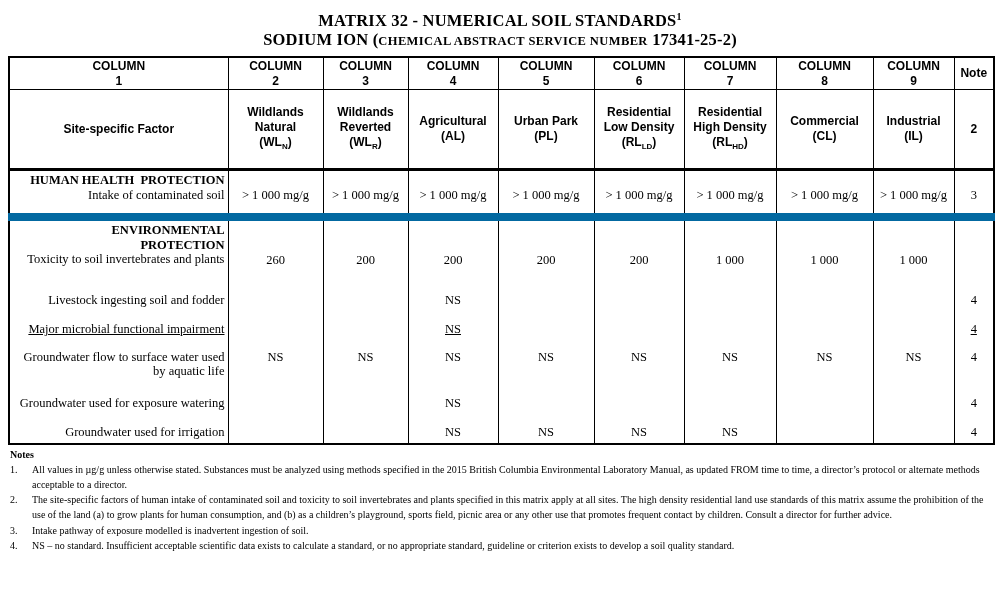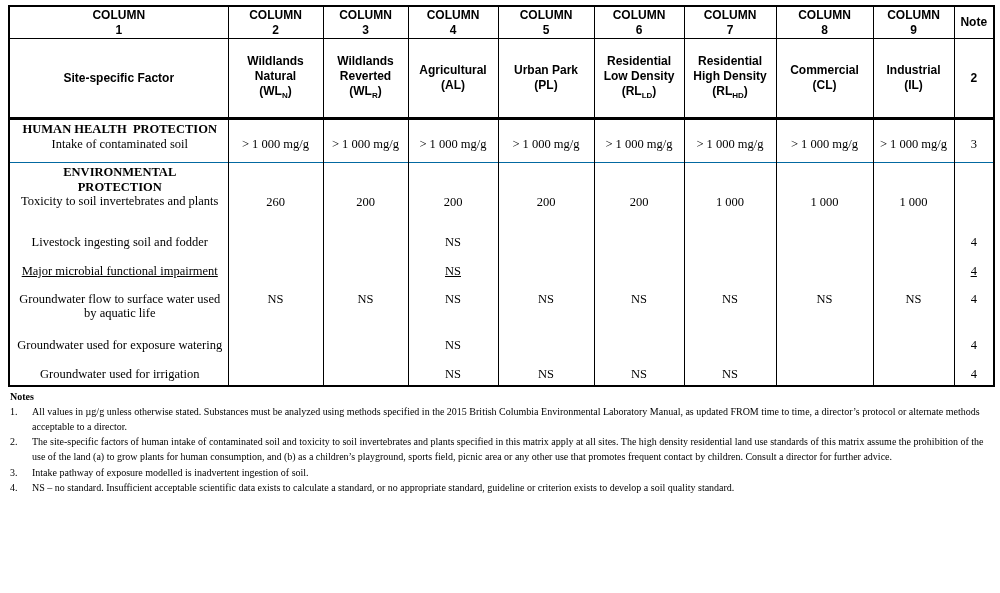--- a/index.html
+++ b/index.html
@@ -27,45 +27,49 @@
     font-size: 12px; line-height: 15px; text-align: center; vertical-align: middle;
   }
   tr.hrow1 th { height: 31px; border-bottom: 1px solid #000; }
   tr.hrow2 th { height: 78px; border-bottom: 3px solid #000; }
   thead sub { font-size: 8px; vertical-align: -3px; letter-spacing: 0; }
   
   tbody td {
     font-size: 12.5px; line-height: 14.5px; vertical-align: top;
     text-align: center;
   }
-  tbody td.factor { text-align: center; padding-left: 5px; padding-right: 3px; }
+  tbody td.factor { text-align: right; padding-left: 5px; padding-right: 3px; }
   .sec-title { font-weight: bold; white-space: pre-wrap; }
   tr.r0 td.factor { padding-top: 2px; padding-bottom: 11px; }
   tr.r0 td.val, tr.r0 td.note { padding-top: 17px; }
   tr.r1 td { padding-top: 8px; padding-bottom: 7px; }
-  tr.sec-sep td { border-top: 1px solid #0369a1; margin-top: 34px; }
+  tr.sec-sep td { border-top: 8px solid #0369a1; margin-top: 34px; }
   tr.r2 td.factor { padding-top: 2px; padding-bottom: 10px; }
   tr.r2 td.val, tr.r2 td.note { padding-top: 32px; }
   tr.r3 td { padding-top: 16px; }
   tr.r4 td { padding-top: 15px; text-decoration: underline; }
   tr.r5 td { padding-top: 13px; }
   tr.r6 td { padding-top: 17px; }
   tr.r7 td { padding-top: 15px; padding-bottom: 3px; }
   
   .notes { margin: 2px 6px 0 10px; font-size: 10px; line-height: 15.2px; }
   .notes-heading { font-weight: bold; }
   .note-item { display: flex; }
   .note-num { width: 22px; flex: 0 0 22px; }
   .note-text { flex: 1; }
 </style>
 </head>
 <body>
 
 <div class="page">
 
+  <div class="titleblock">
+    <div class="title-main"><span>MATRIX 32 - NUMERICAL SOIL STANDARDS</span><sup>1</sup></div>
+    <div class="title-sub"><span>SODIUM ION (</span><span class="sc">CHEMICAL ABSTRACT SERVICE NUMBER</span><span> 17341-25-2)</span></div>
+  </div>
 
   <table class="matrix">
     <colgroup>
       <col style="width:219px">
         <col style="width:95px">
         <col style="width:85px">
       <col style="width:90px">
         <col style="width:96px">
         <col style="width:90px">
       <col style="width:92px">

